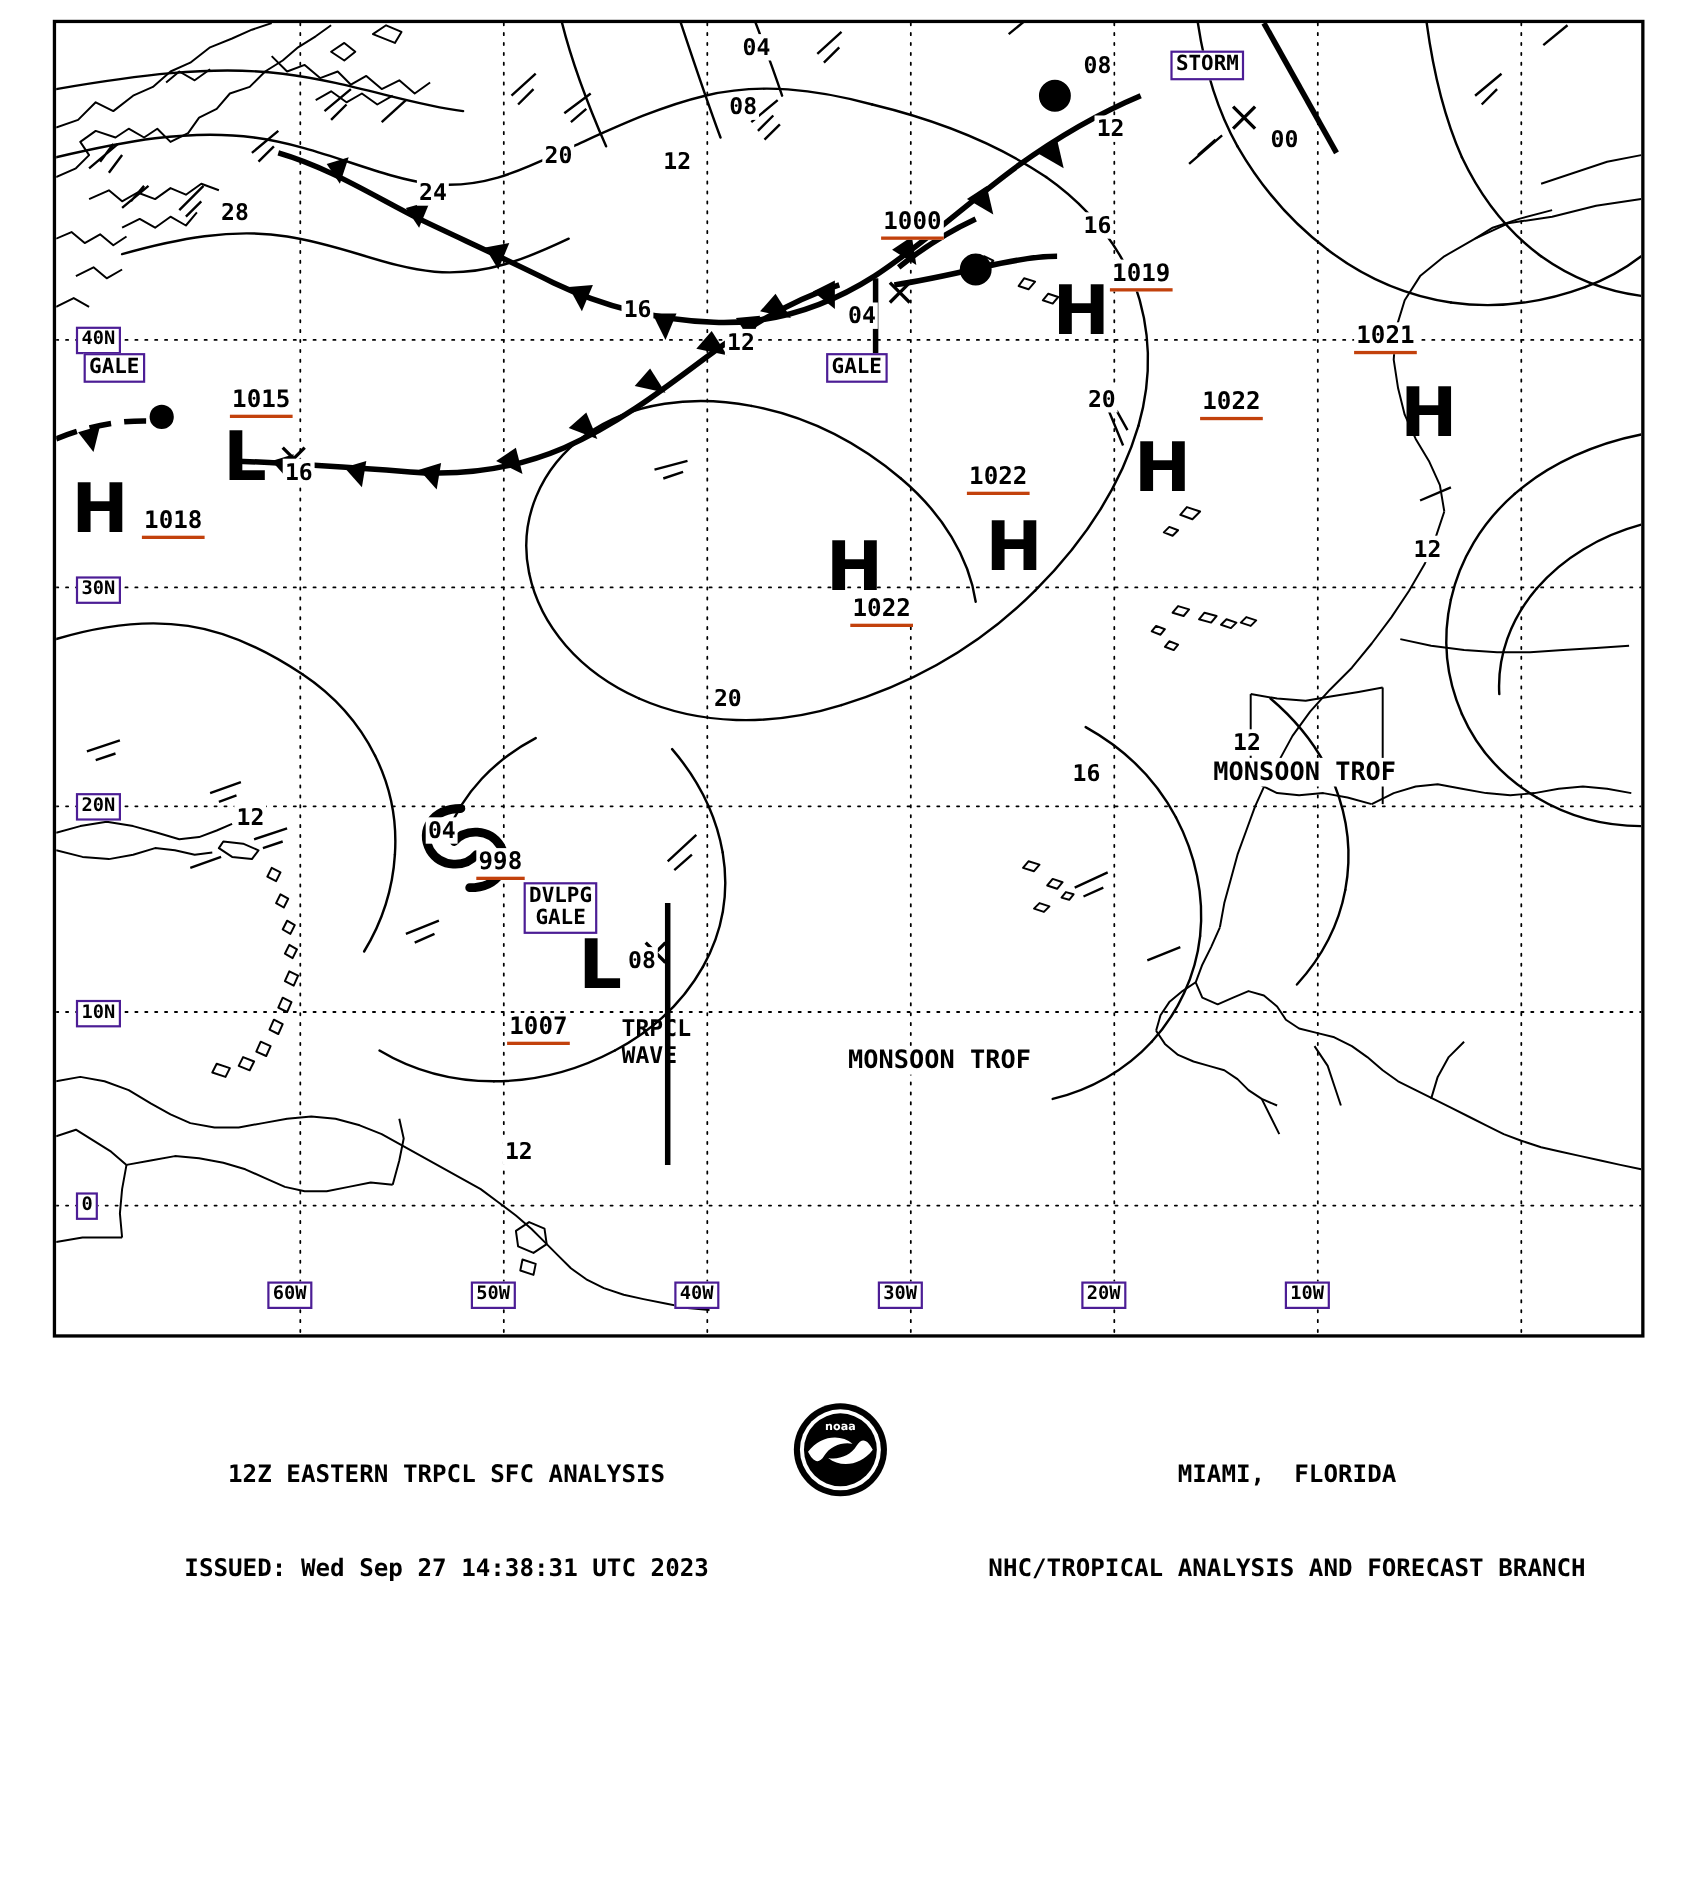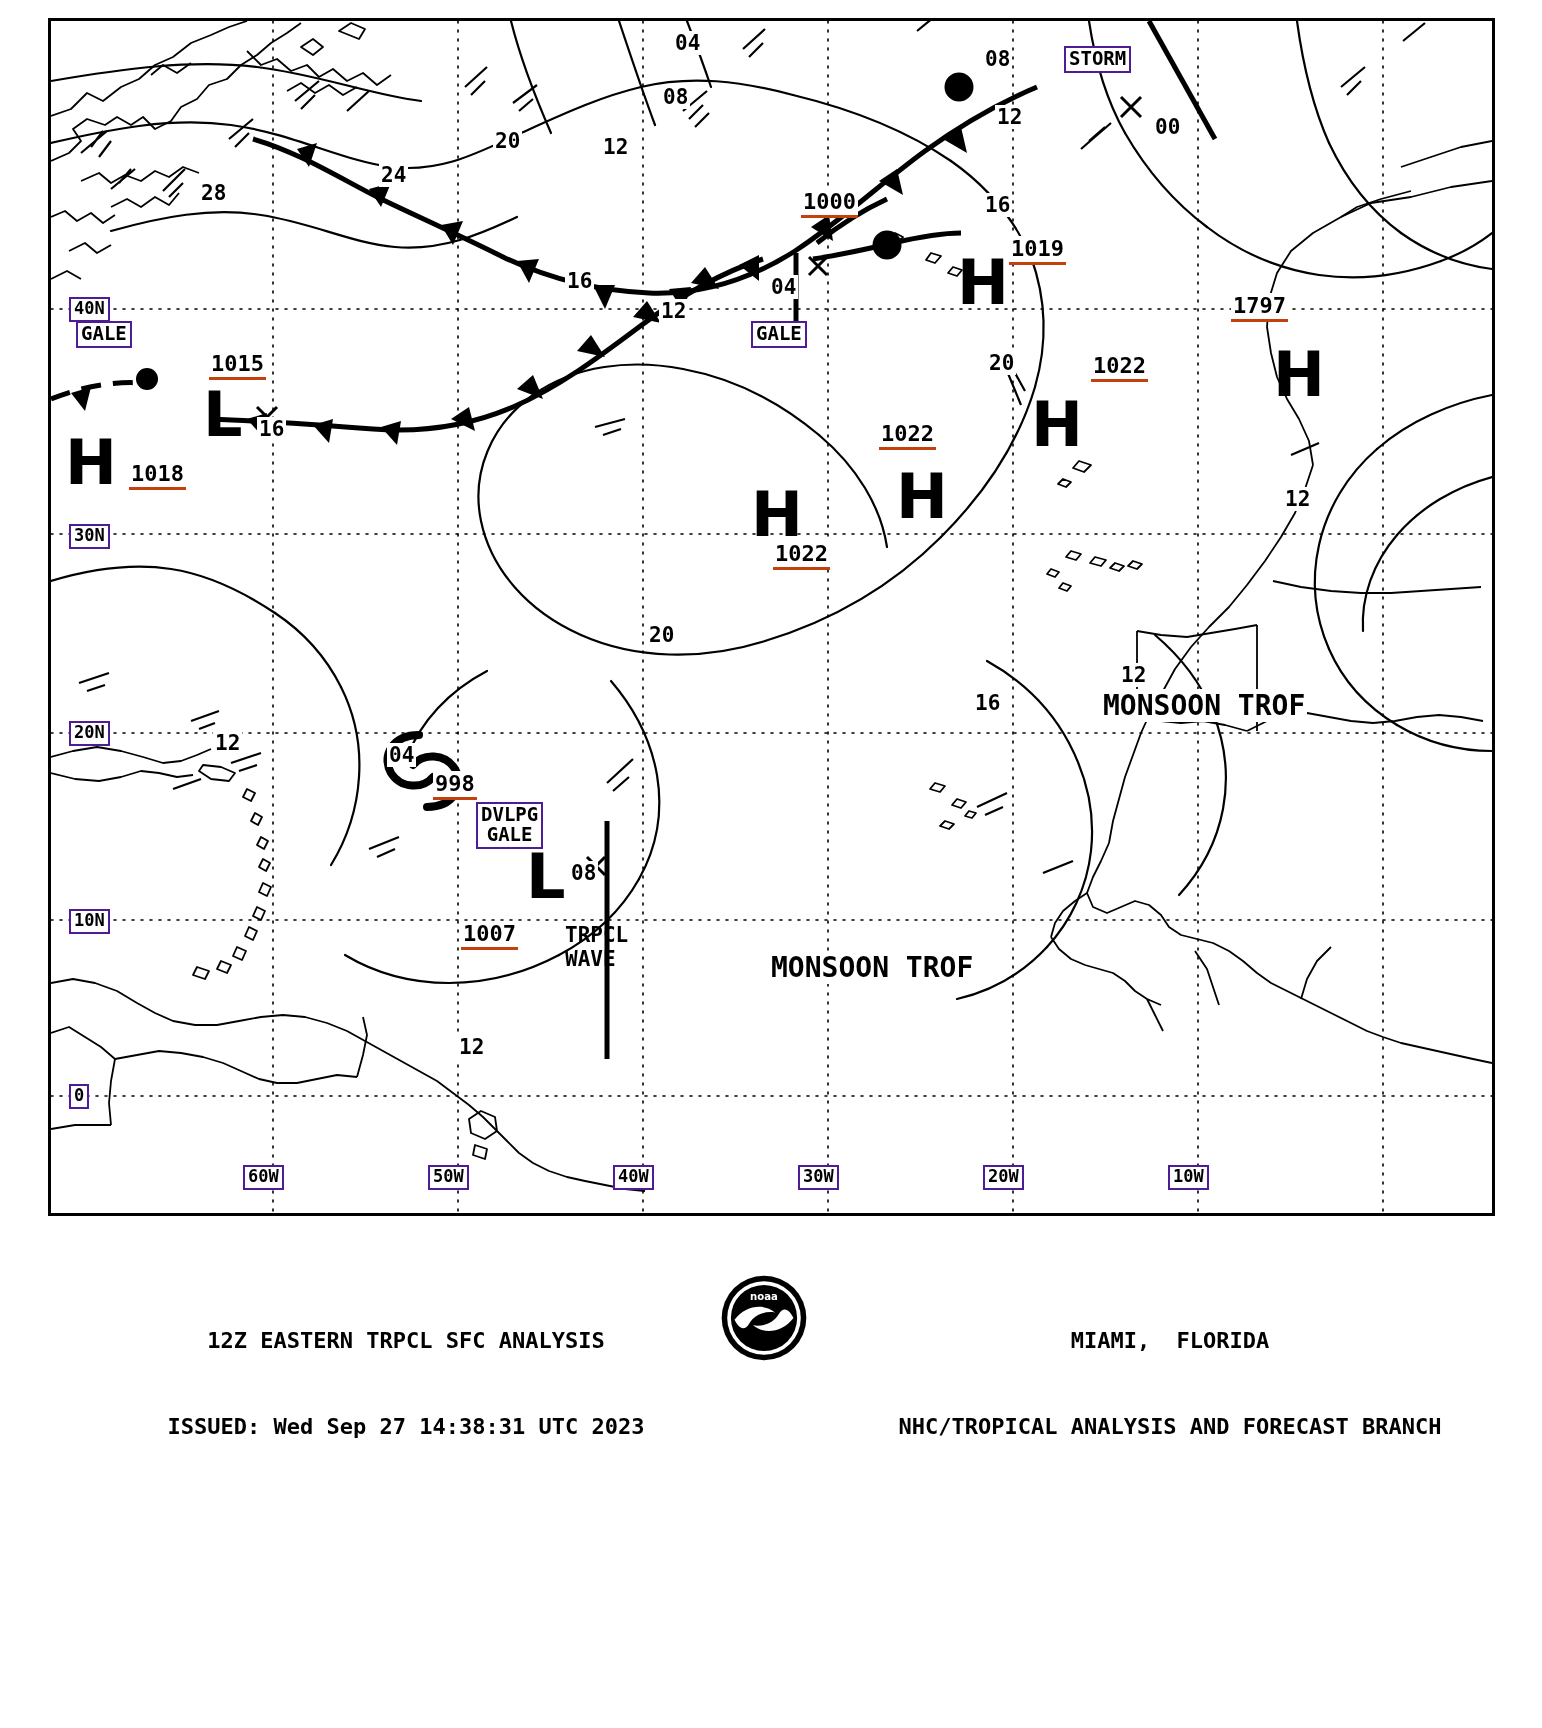--- a/index.html
+++ b/index.html
@@ -72,21 +72,21 @@
     position: absolute;
     font-family: "DejaVu Sans", sans-serif;
     font-size: 62px;
     font-weight: bold;
     line-height: 0.78;
     letter-spacing: -2px;
   }
   .trof-lbl {
     position: absolute;
     font-family: "DejaVu Sans Mono", monospace;
-    font-size: 28px;
+    font-size: 23px;
     font-weight: bold;
     background: #fff;
     padding: 0 2px;
     white-space: pre;
   }
   .ts-box {
     position: absolute;
     border: 3px solid #000;
     background: #fff;
     padding: 4px 8px 6px 8px;
@@ -419,21 +419,21 @@
     <div class="hl-sym" style="left:14px; top:418px;">H</div>
     <div class="pres-lbl" style="left:78px; top:440px;">1018</div>
 
     <div class="hl-sym" style="left:152px; top:370px;">L</div>
     <div class="pres-lbl" style="left:158px; top:330px;">1015</div>
 
     <div class="hl-sym" style="left:906px; top:238px;">H</div>
     <div class="pres-lbl" style="left:958px; top:215px;">1019</div>
 
     <div class="hl-sym" style="left:1222px; top:330px;">H</div>
-    <div class="pres-lbl" style="left:1180px; top:272px;">1797</div>
+    <div class="pres-lbl" style="left:1180px; top:272px;">1021</div>
 
     <div class="hl-sym" style="left:980px; top:380px;">H</div>
     <div class="pres-lbl" style="left:1040px; top:332px;">1022</div>
 
     <div class="hl-sym" style="left:845px; top:452px;">H</div>
     <div class="pres-lbl" style="left:828px; top:400px;">1022</div>
 
     <div class="hl-sym" style="left:700px; top:470px;">H</div>
     <div class="pres-lbl" style="left:722px; top:520px;">1022</div>
 

